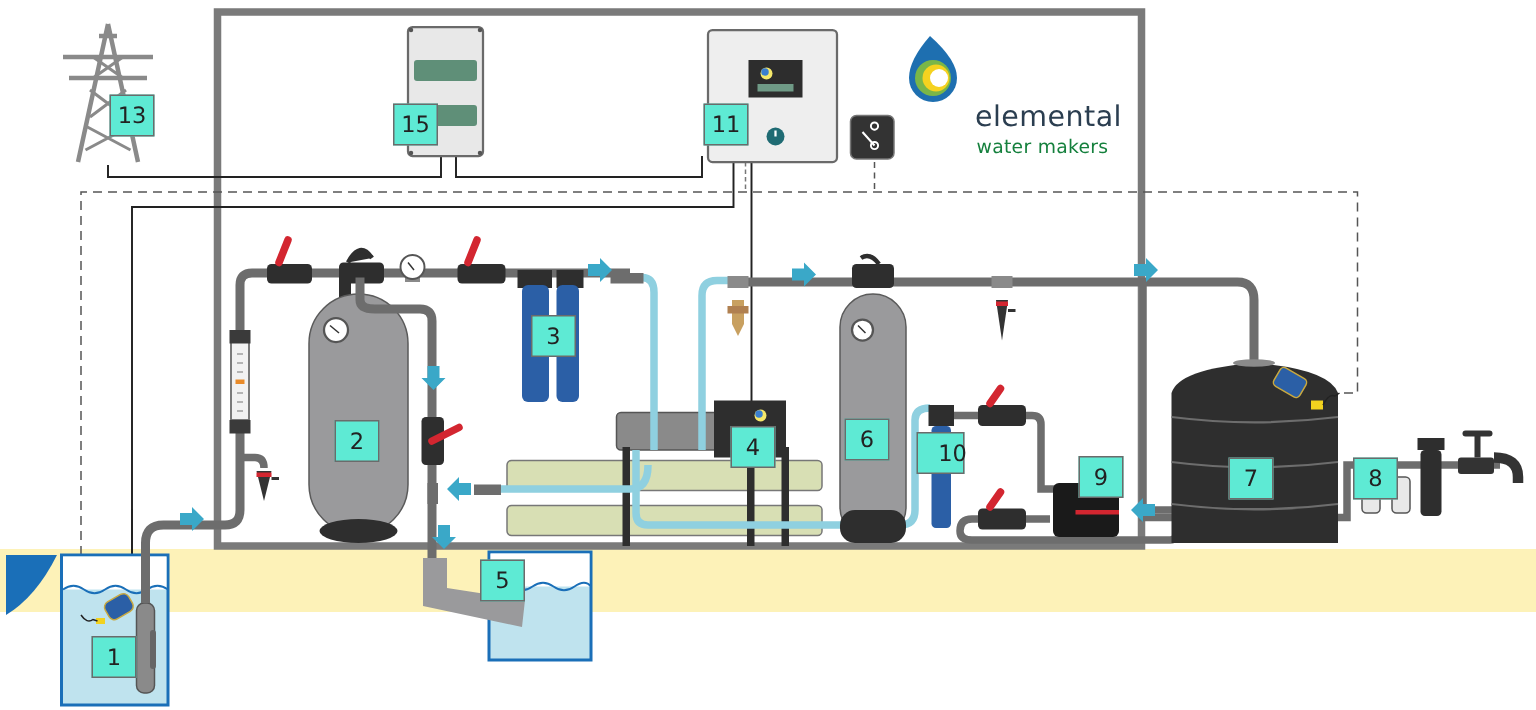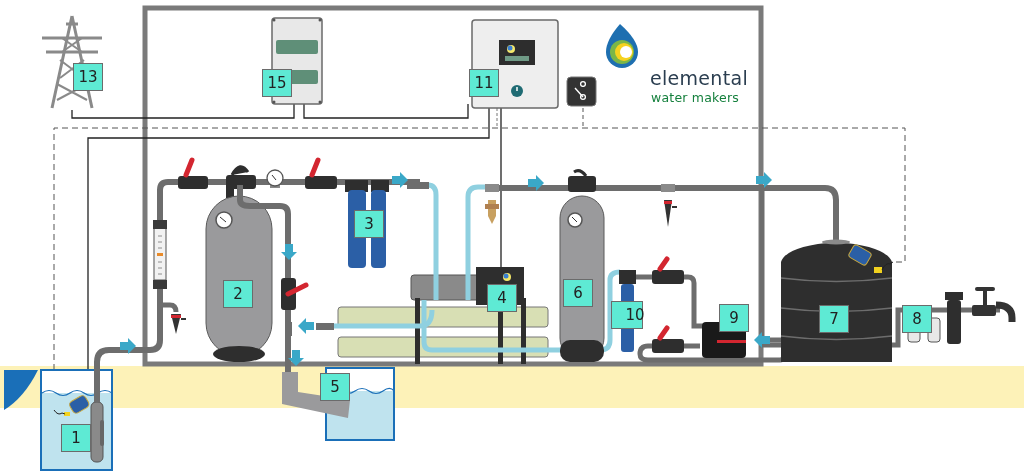--- a/index.html
+++ b/index.html
@@ -261,17 +261,17 @@
 
 <div class="label-box" style="left:61px;top:424px;">1</div>
 <div class="label-box" style="left:223px;top:280px;">2</div>
 <div class="label-box" style="left:354px;top:210px;">3</div>
 <div class="label-box" style="left:487px;top:284px;">4</div>
 <div class="label-box" style="left:320px;top:373px;">5</div>
 <div class="label-box" style="left:563px;top:279px;">6</div>
 <div class="label-box" style="left:819px;top:305px;">7</div>
 <div class="label-box" style="left:902px;top:305px;">8</div>
 <div class="label-box" style="left:719px;top:304px;">9</div>
-<div class="label-box" style="left:611px;top:301px;width:32px;padding-left:16px;">10</div>
+<div class="label-box" style="left:611px;top:288px;width:32px;padding-left:16px;">10</div>
 <div class="label-box" style="left:469px;top:69px;">11</div>
 <div class="label-box" style="left:262px;top:69px;">15</div>
 <div class="label-box" style="left:73px;top:63px;">13</div>
 </div>
 
 </body></html>

